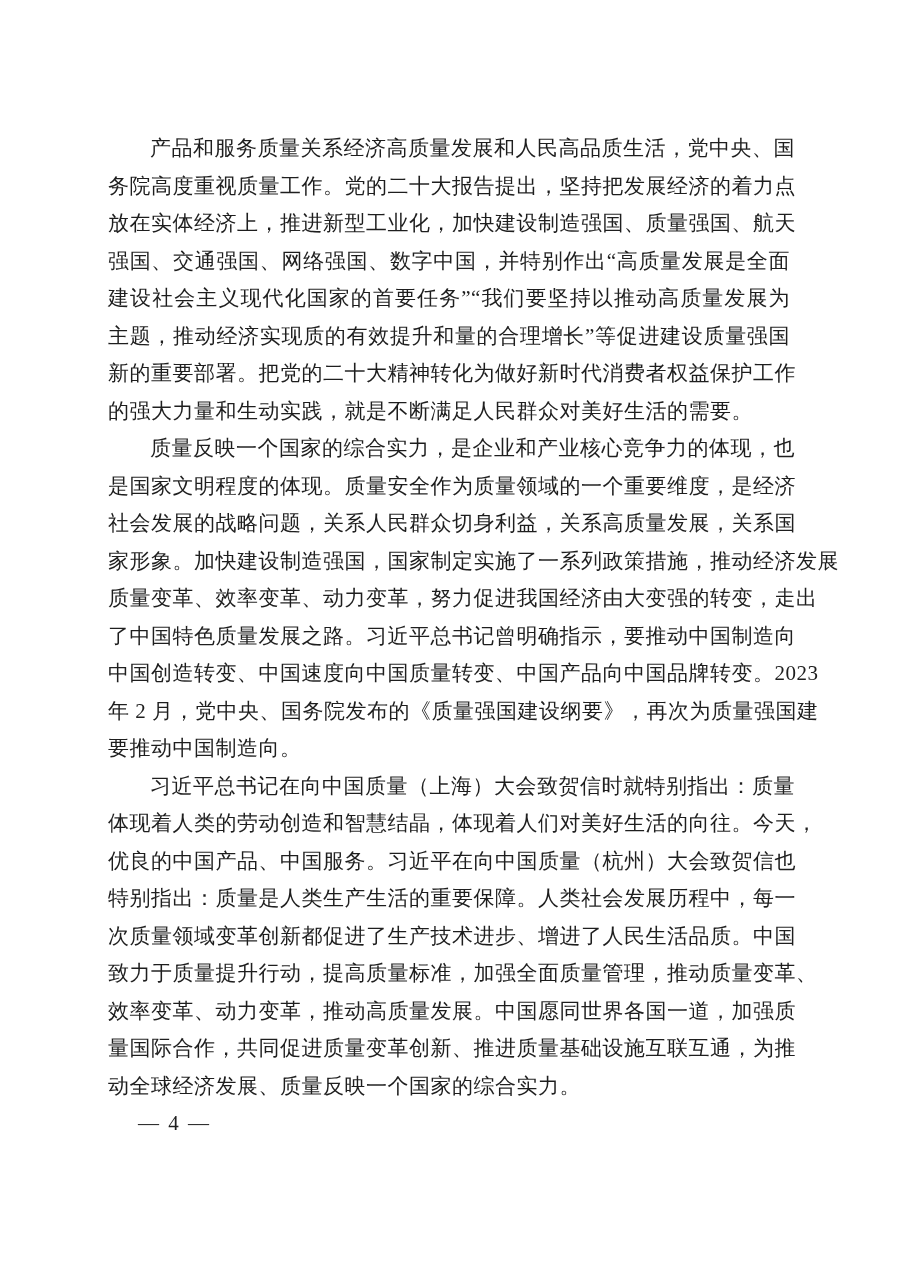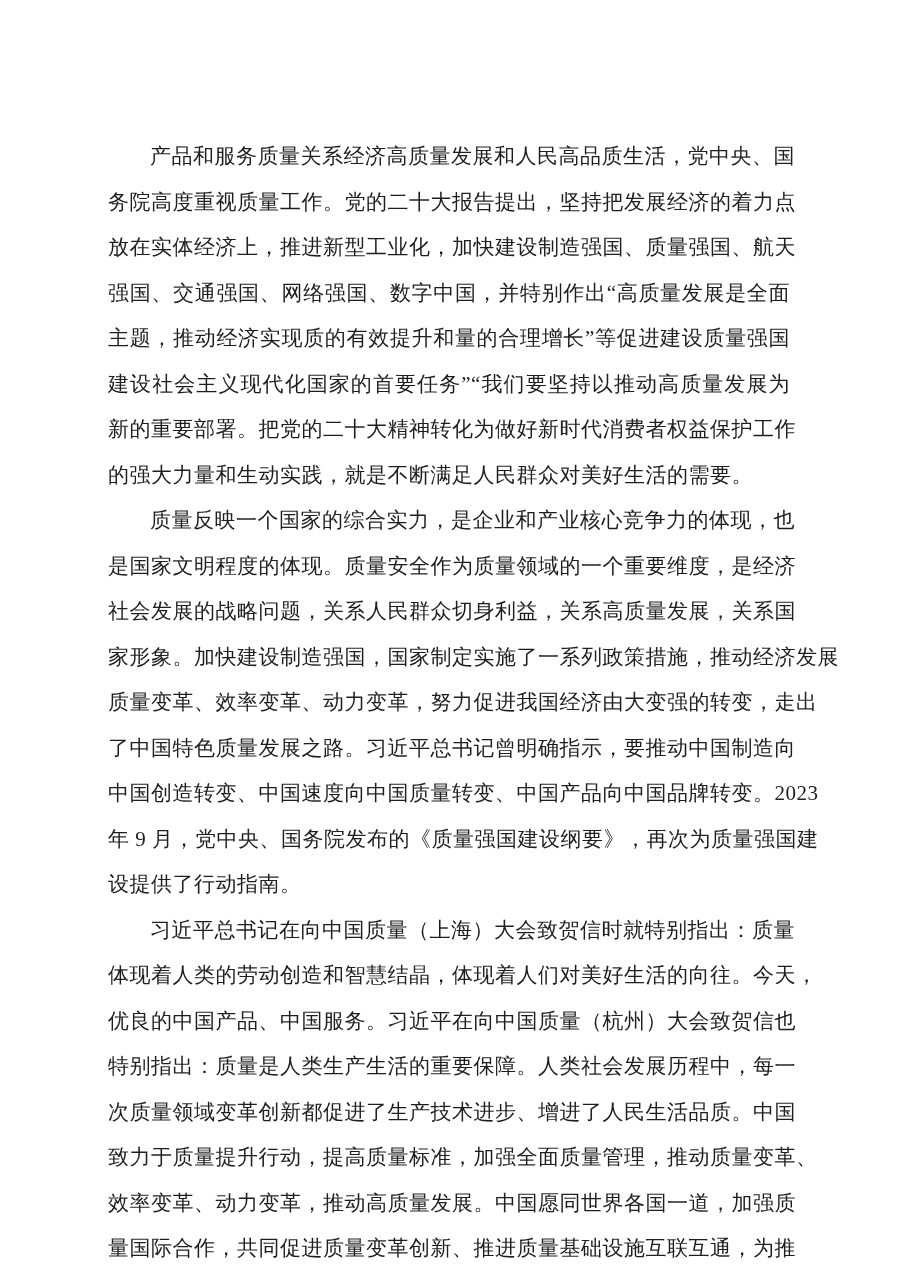--- a/index.html
+++ b/index.html
@@ -26,21 +26,20 @@
   }
   .line {
     font-size: 21px;
     line-height: 37.5px;
     height: 37.5px;
     white-space: nowrap;
     text-align: justify;
     text-align-last: justify;
     text-justify: inter-character;
     letter-spacing: 0.5px;
-    margin-top: 8px;
   }
   .line.first {
     text-indent: 2em;
   }
   .line.last {
     text-align: center;
     text-align-last: left;
     white-space: normal;
   }
   .page-number {
@@ -54,36 +53,36 @@
 </head>
 <body>
 
 <div class="page">
 
   <div class="paragraph">
     <div class="line first">产品和服务质量关系经济高质量发展和人民高品质生活，党中央、国</div>
     <div class="line">务院高度重视质量工作。党的二十大报告提出，坚持把发展经济的着力点</div>
     <div class="line">放在实体经济上，推进新型工业化，加快建设制造强国、质量强国、航天</div>
     <div class="line">强国、交通强国、网络强国、数字中国，并特别作出“高质量发展是全面</div>
+    <div class="line">建设社会主义现代化国家的首要任务”“我们要坚持以推动高质量发展为</div>
     <div class="line">主题，推动经济实现质的有效提升和量的合理增长”等促进建设质量强国</div>
-    <div class="line">建设社会主义现代化国家的首要任务”“我们要坚持以推动高质量发展为</div>
     <div class="line">新的重要部署。把党的二十大精神转化为做好新时代消费者权益保护工作</div>
     <div class="line last">的强大力量和生动实践，就是不断满足人民群众对美好生活的需要。</div>
   </div>
 
   <div class="paragraph">
     <div class="line first">质量反映一个国家的综合实力，是企业和产业核心竞争力的体现，也</div>
     <div class="line">是国家文明程度的体现。质量安全作为质量领域的一个重要维度，是经济</div>
     <div class="line">社会发展的战略问题，关系人民群众切身利益，关系高质量发展，关系国</div>
     <div class="line">家形象。加快建设制造强国，国家制定实施了一系列政策措施，推动经济发展</div>
     <div class="line">质量变革、效率变革、动力变革，努力促进我国经济由大变强的转变，走出</div>
     <div class="line">了中国特色质量发展之路。习近平总书记曾明确指示，要推动中国制造向</div>
     <div class="line">中国创造转变、中国速度向中国质量转变、中国产品向中国品牌转变。2023</div>
-    <div class="line">年 9 月，党中央、国务院发布的《质量强国建设纲要》，再次为质量强国建</div>
-    <div class="line last">设提供了行动指南。</div>
+    <div class="line">年 2 月，党中央、国务院发布的《质量强国建设纲要》，再次为质量强国建</div>
+    <div class="line last">要推动中国制造向。</div>
   </div>
 
   <div class="paragraph">
     <div class="line first">习近平总书记在向中国质量（上海）大会致贺信时就特别指出：质量</div>
     <div class="line">体现着人类的劳动创造和智慧结晶，体现着人们对美好生活的向往。今天，</div>
     <div class="line">优良的中国产品、中国服务。习近平在向中国质量（杭州）大会致贺信也</div>
     <div class="line">特别指出：质量是人类生产生活的重要保障。人类社会发展历程中，每一</div>
     <div class="line">次质量领域变革创新都促进了生产技术进步、增进了人民生活品质。中国</div>
     <div class="line">致力于质量提升行动，提高质量标准，加强全面质量管理，推动质量变革、</div>
     <div class="line">效率变革、动力变革，推动高质量发展。中国愿同世界各国一道，加强质</div>

